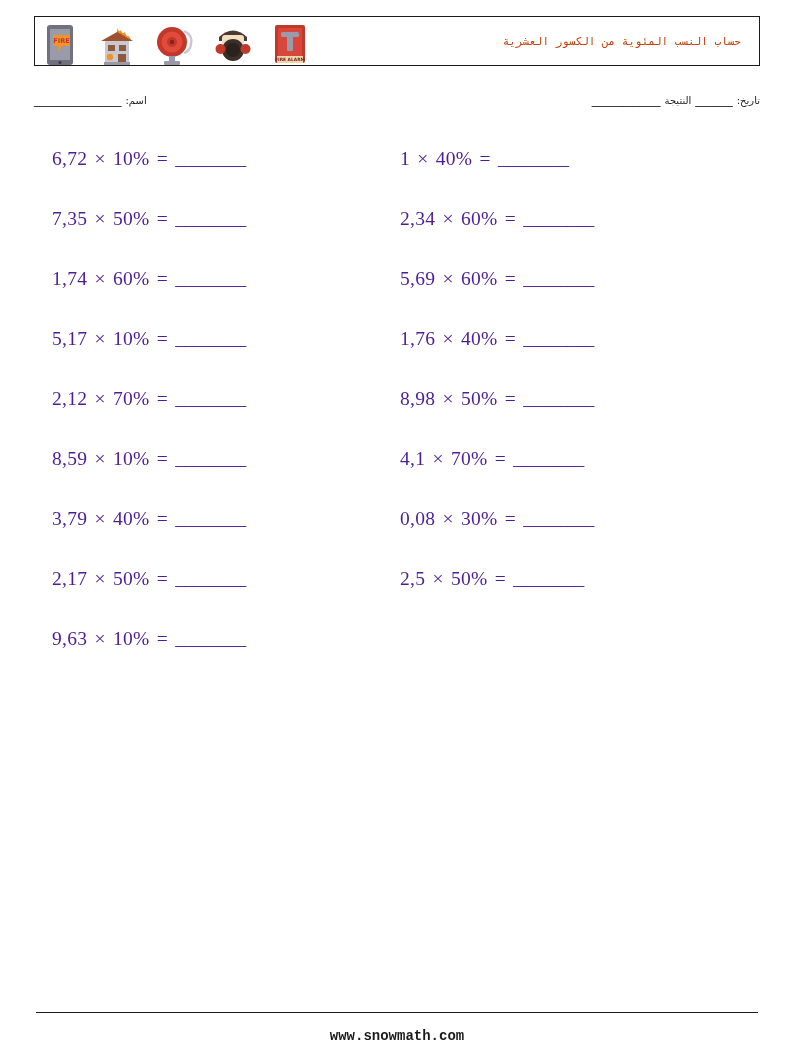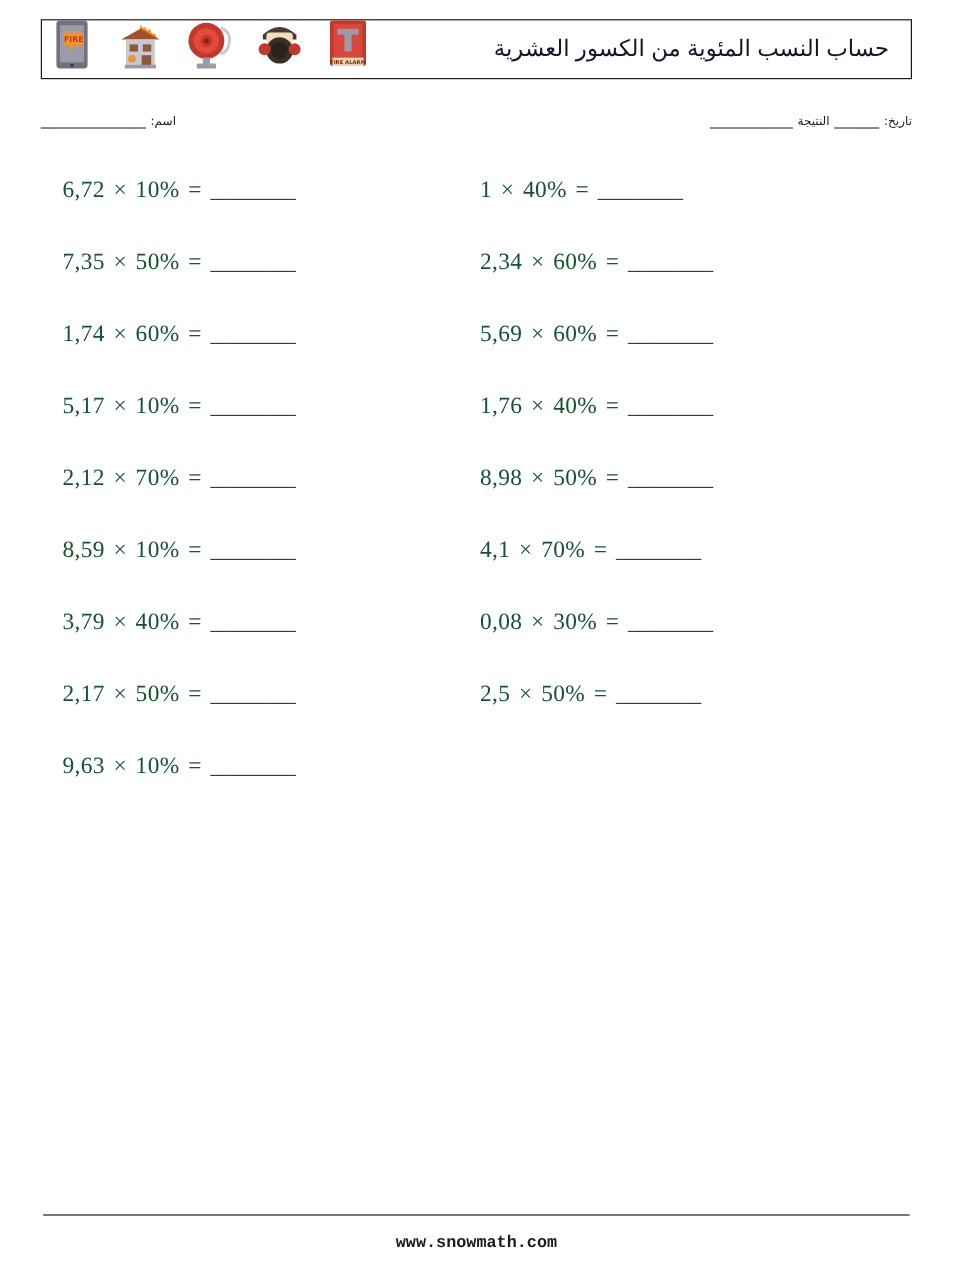--- a/index.html
+++ b/index.html
@@ -24,35 +24,35 @@
     top: 16px;
     width: 726px;
     height: 50px;
     border: 1.5px solid #1b1b1b;
     box-sizing: border-box;
     display: flex;
     align-items: center;
   }
   .icon-strip {
     display: flex;
-    align-items: flex-start;
+    align-items: flex-end;
     gap: 16px;
     padding-left: 5px;
     height: 52px;
   }
   .icon-strip svg { display: block; }
 
   .header-title {
     position: absolute;
     right: 18px;
     top: 50%;
     transform: translateY(-50%);
-    font-family: Liberation Sans, sans-serif;
-    font-size: 19px;
-    color: #0f172a;
+    font-family: Liberation Mono, monospace;
+    font-size: 11px;
+    color: #c2410c;
     direction: rtl;
     unicode-bidi: isolate;
     white-space: nowrap;
   }
 
   
   .meta-row {
     position: absolute;
     left: 34px;
     top: 92px;
@@ -93,21 +93,21 @@
   }
   .prow {
     position: relative;
     height: 60px;
   }
   .prob {
     position: absolute;
     top: 8px;
     font-family: "Liberation Serif", "DejaVu Serif", serif;
     font-size: 19.5px;
-    color: #14532d;
+    color: #4c1d95;
     white-space: nowrap;
     letter-spacing: 0.3px;
   }
   .prob.col-left  { left: 52px; }
   .prob.col-right { left: 400px; }
   .prob .op { padding: 0 2px; }
   .prob .blank {
     letter-spacing: -1px;
   }
 

